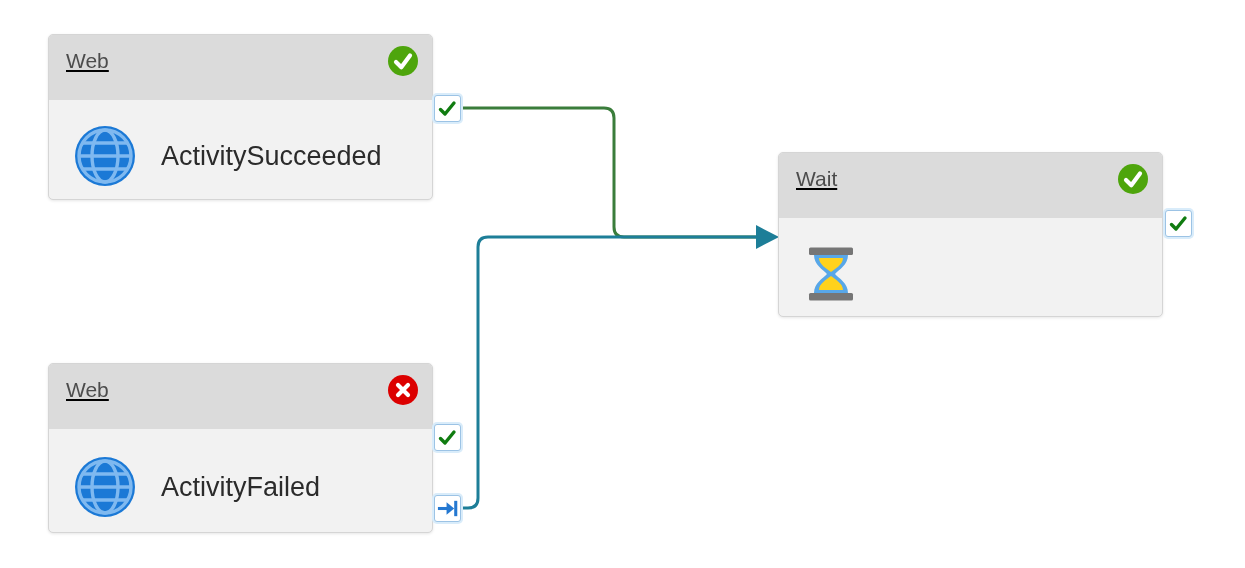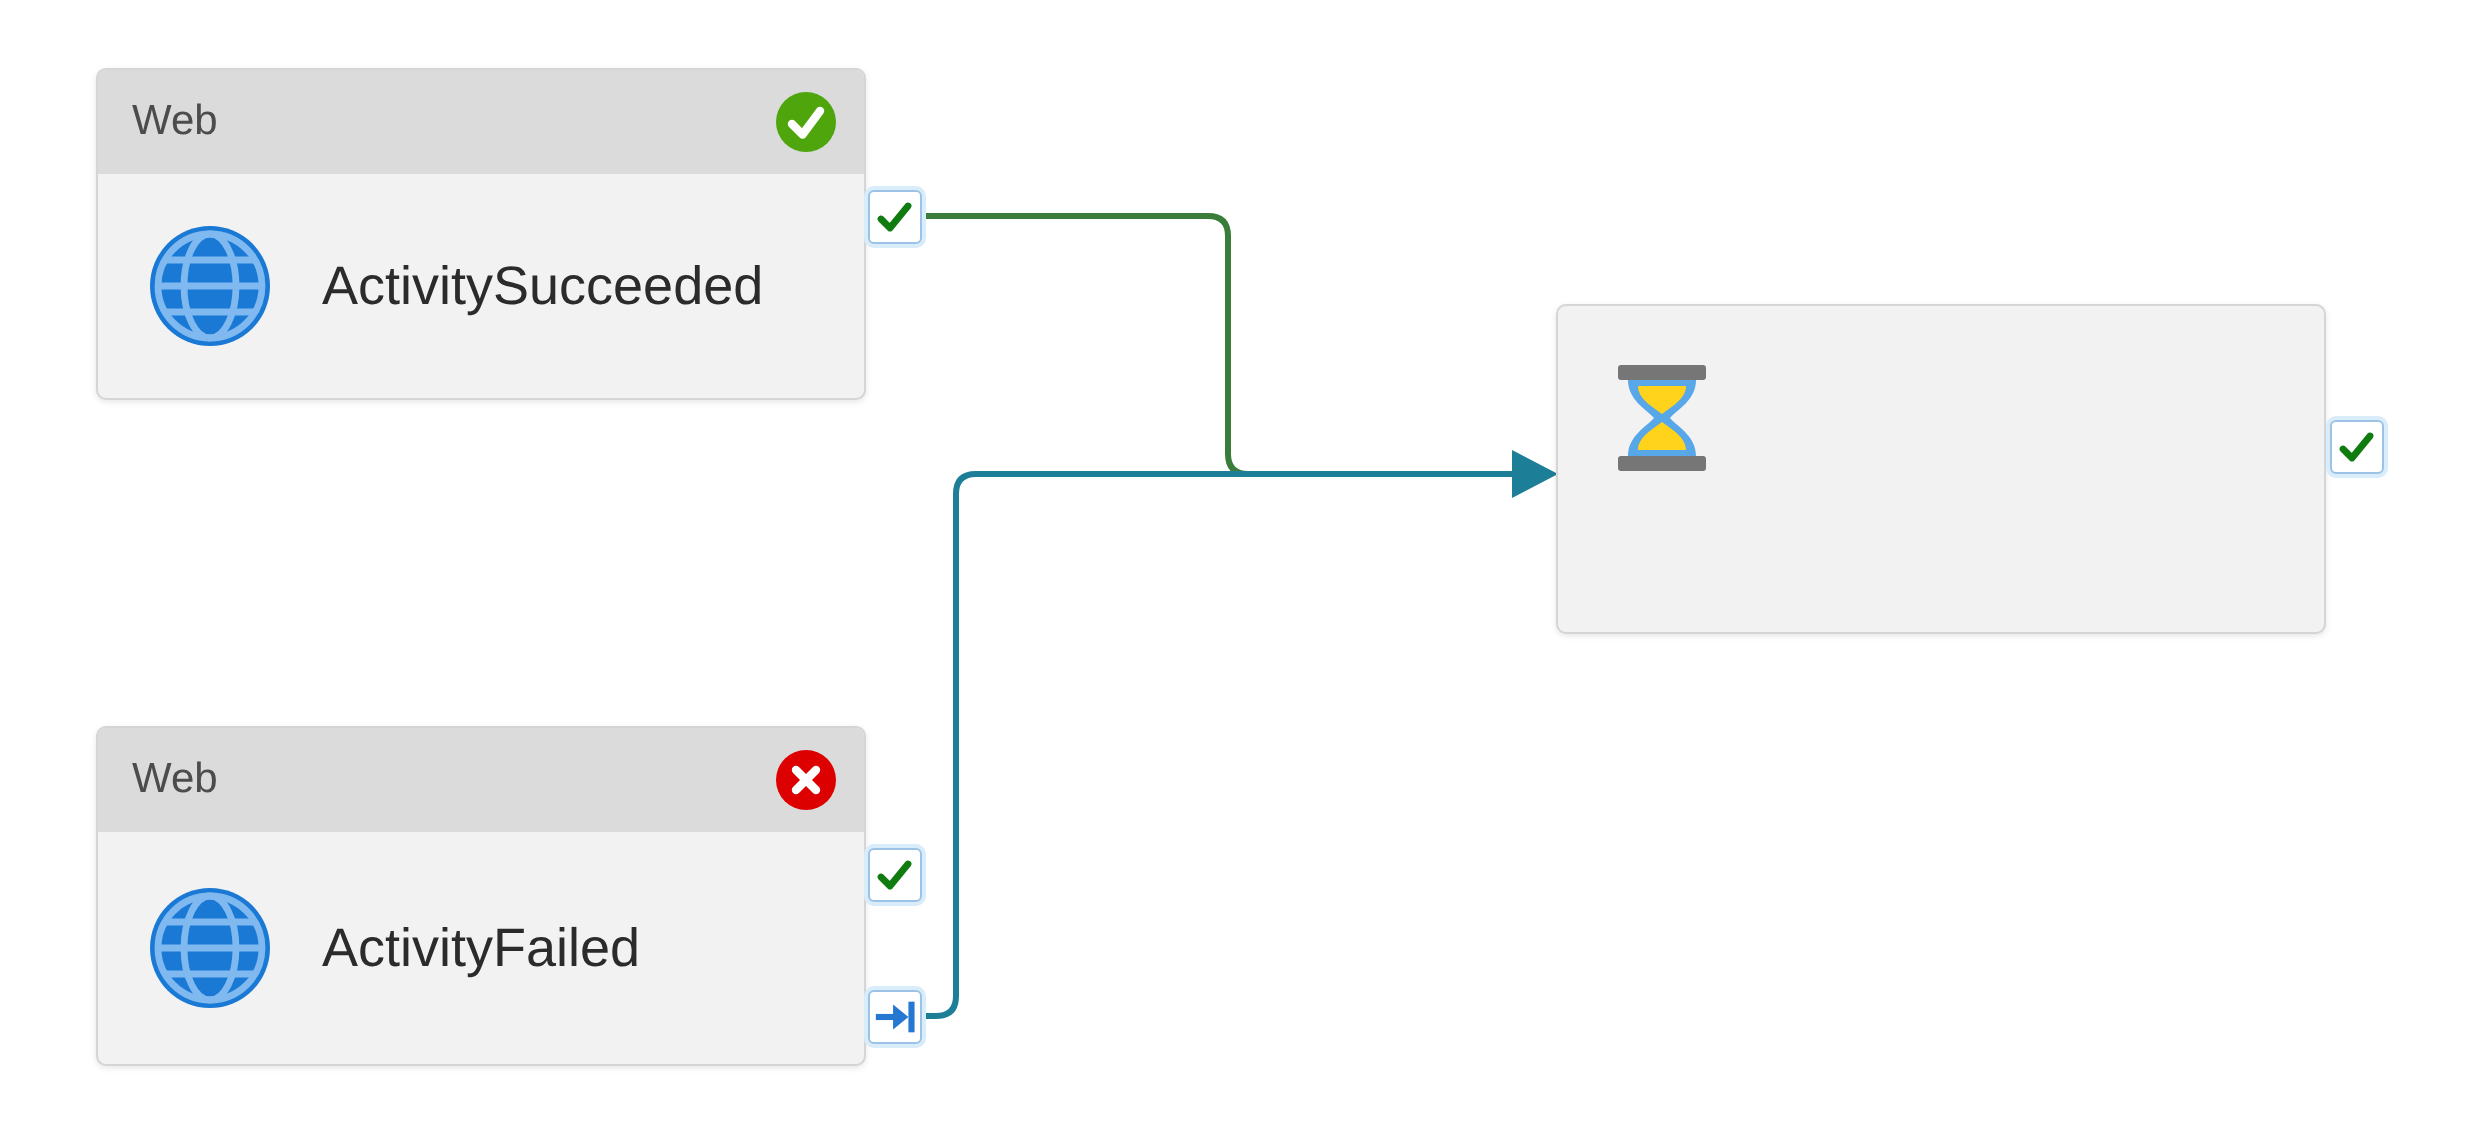--- a/index.html
+++ b/index.html
@@ -16,21 +16,22 @@
     border-radius:5px;
     box-shadow:0 1px 3px rgba(0,0,0,0.10);
     z-index:2;
     box-sizing:border-box;
   }
   .node-header{
     height:52px;
     background:#dbdbdb;
     border-radius:4px 4px 0 0;
     display:flex;align-items:center;
-    padding:0 14px 0 17px;
+    padding:0 14px 13px 17px;
+    text-decoration:underline;
   }
   .node-type{
     flex:1;
     font-size:21px;
     color:#4c4c4c;
     font-weight:400;
   }
   .badge{
     width:30px;height:30px;border-radius:50%;
     display:flex;align-items:center;justify-content:center;
@@ -145,20 +146,28 @@
 </div>
 <div class="port" style="left:434px;top:495px">
   <svg width="23" height="23" viewBox="0 0 24 24">
     <line x1="2" y1="12" x2="13" y2="12" stroke="#2478d1" stroke-width="3.2"></line>
     <polygon points="11,5.5 19,12 11,18.5" fill="#2478d1"></polygon>
     <rect x="19" y="4" width="3.2" height="16" fill="#2478d1"></rect>
   </svg>
 </div>
 
 <div class="node" style="left:778px;top:152px;width:385px;height:165px">
+  <div class="node-header">
+    <span class="node-type">Wait</span>
+    <span class="badge success">
+      <svg width="30" height="30" viewBox="0 0 30 30">
+        <path d="M8 16 L13.3 21.3 L22 9.5" fill="none" stroke="#ffffff" stroke-width="4.2" stroke-linecap="round" stroke-linejoin="round"></path>
+      </svg>
+    </span>
+  </div>
   <div class="node-body" style="padding-left:22px">
     <span class="activity-icon" style="width:60px;height:60px">
       <svg width="60" height="60" viewBox="0 0 60 60">
         <rect x="8" y="3.5" width="44" height="7.5" rx="1.5" fill="#767676"></rect>
         <rect x="8" y="49" width="44" height="7.5" rx="1.5" fill="#767676"></rect>
         <path d="M13 11 H47 C47 21 38 25.5 34 30 C38 34.5 47 39 47 49 H13
                  C13 39 22 34.5 26 30 C22 25.5 13 21 13 11 Z" fill="#58a7e8"></path>
         <path d="M18 14 H42 C42 20.5 34.5 24.5 30 28 C25.5 24.5 18 20.5 18 14 Z" fill="#ffd21c"></path>
         <path d="M30 32 C34.5 35.5 42 39.5 42 46 H18 C18 39.5 25.5 35.5 30 32 Z" fill="#ffd21c"></path>
       </svg>

